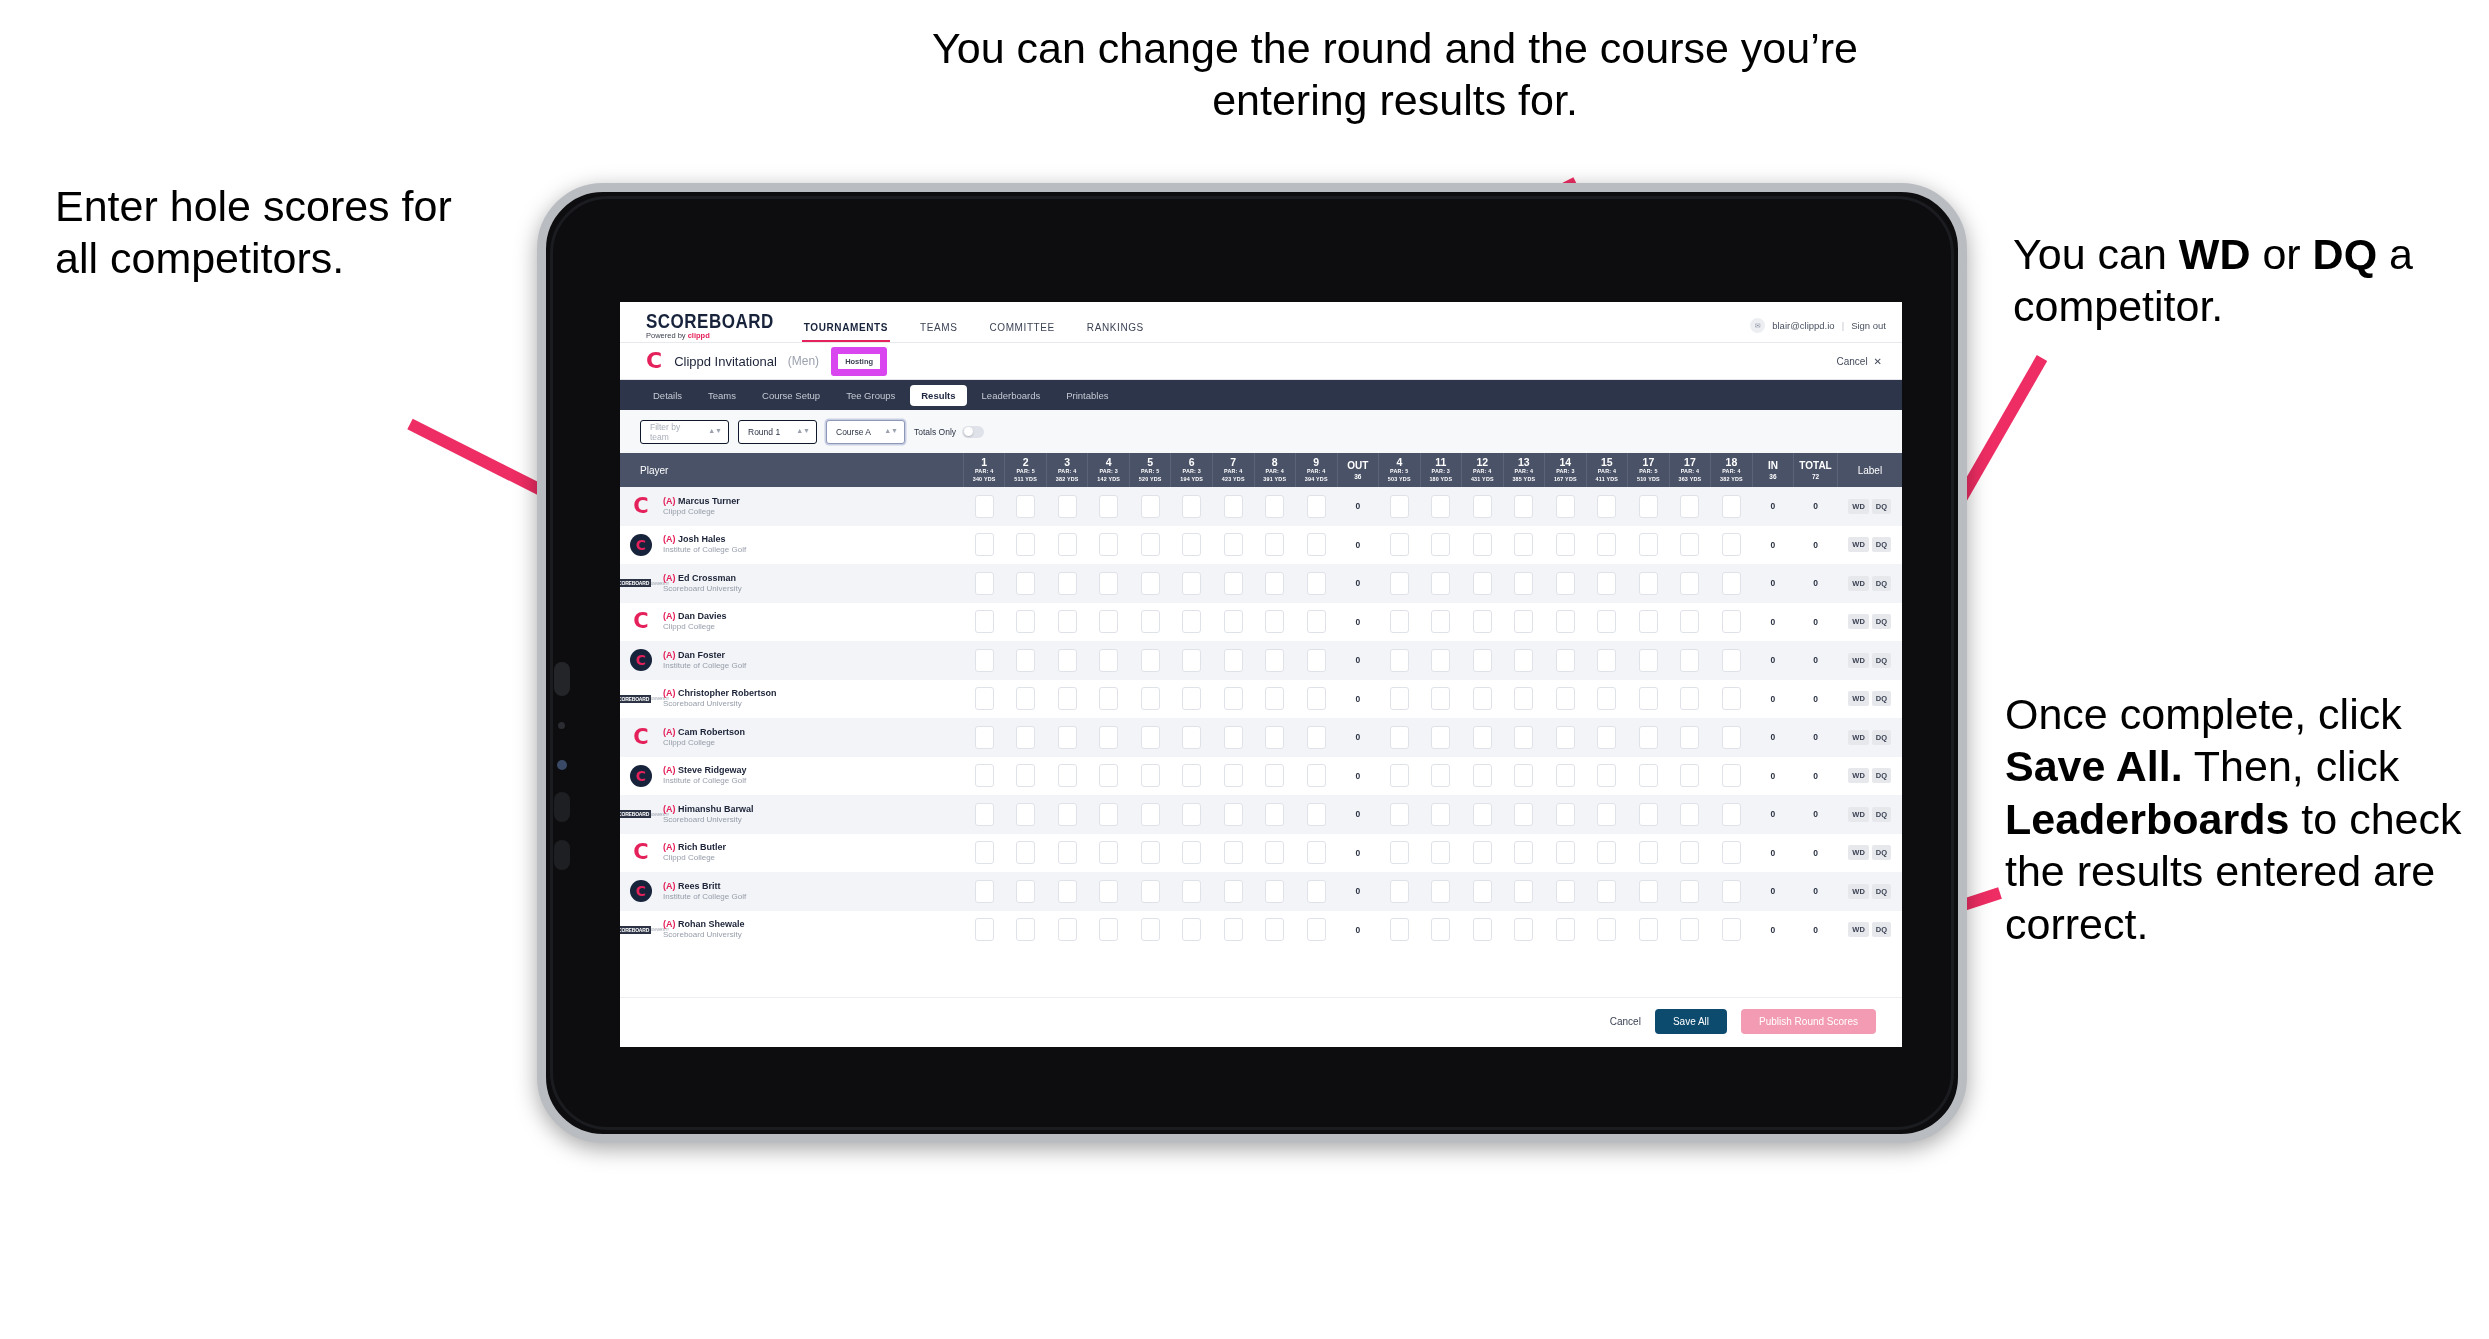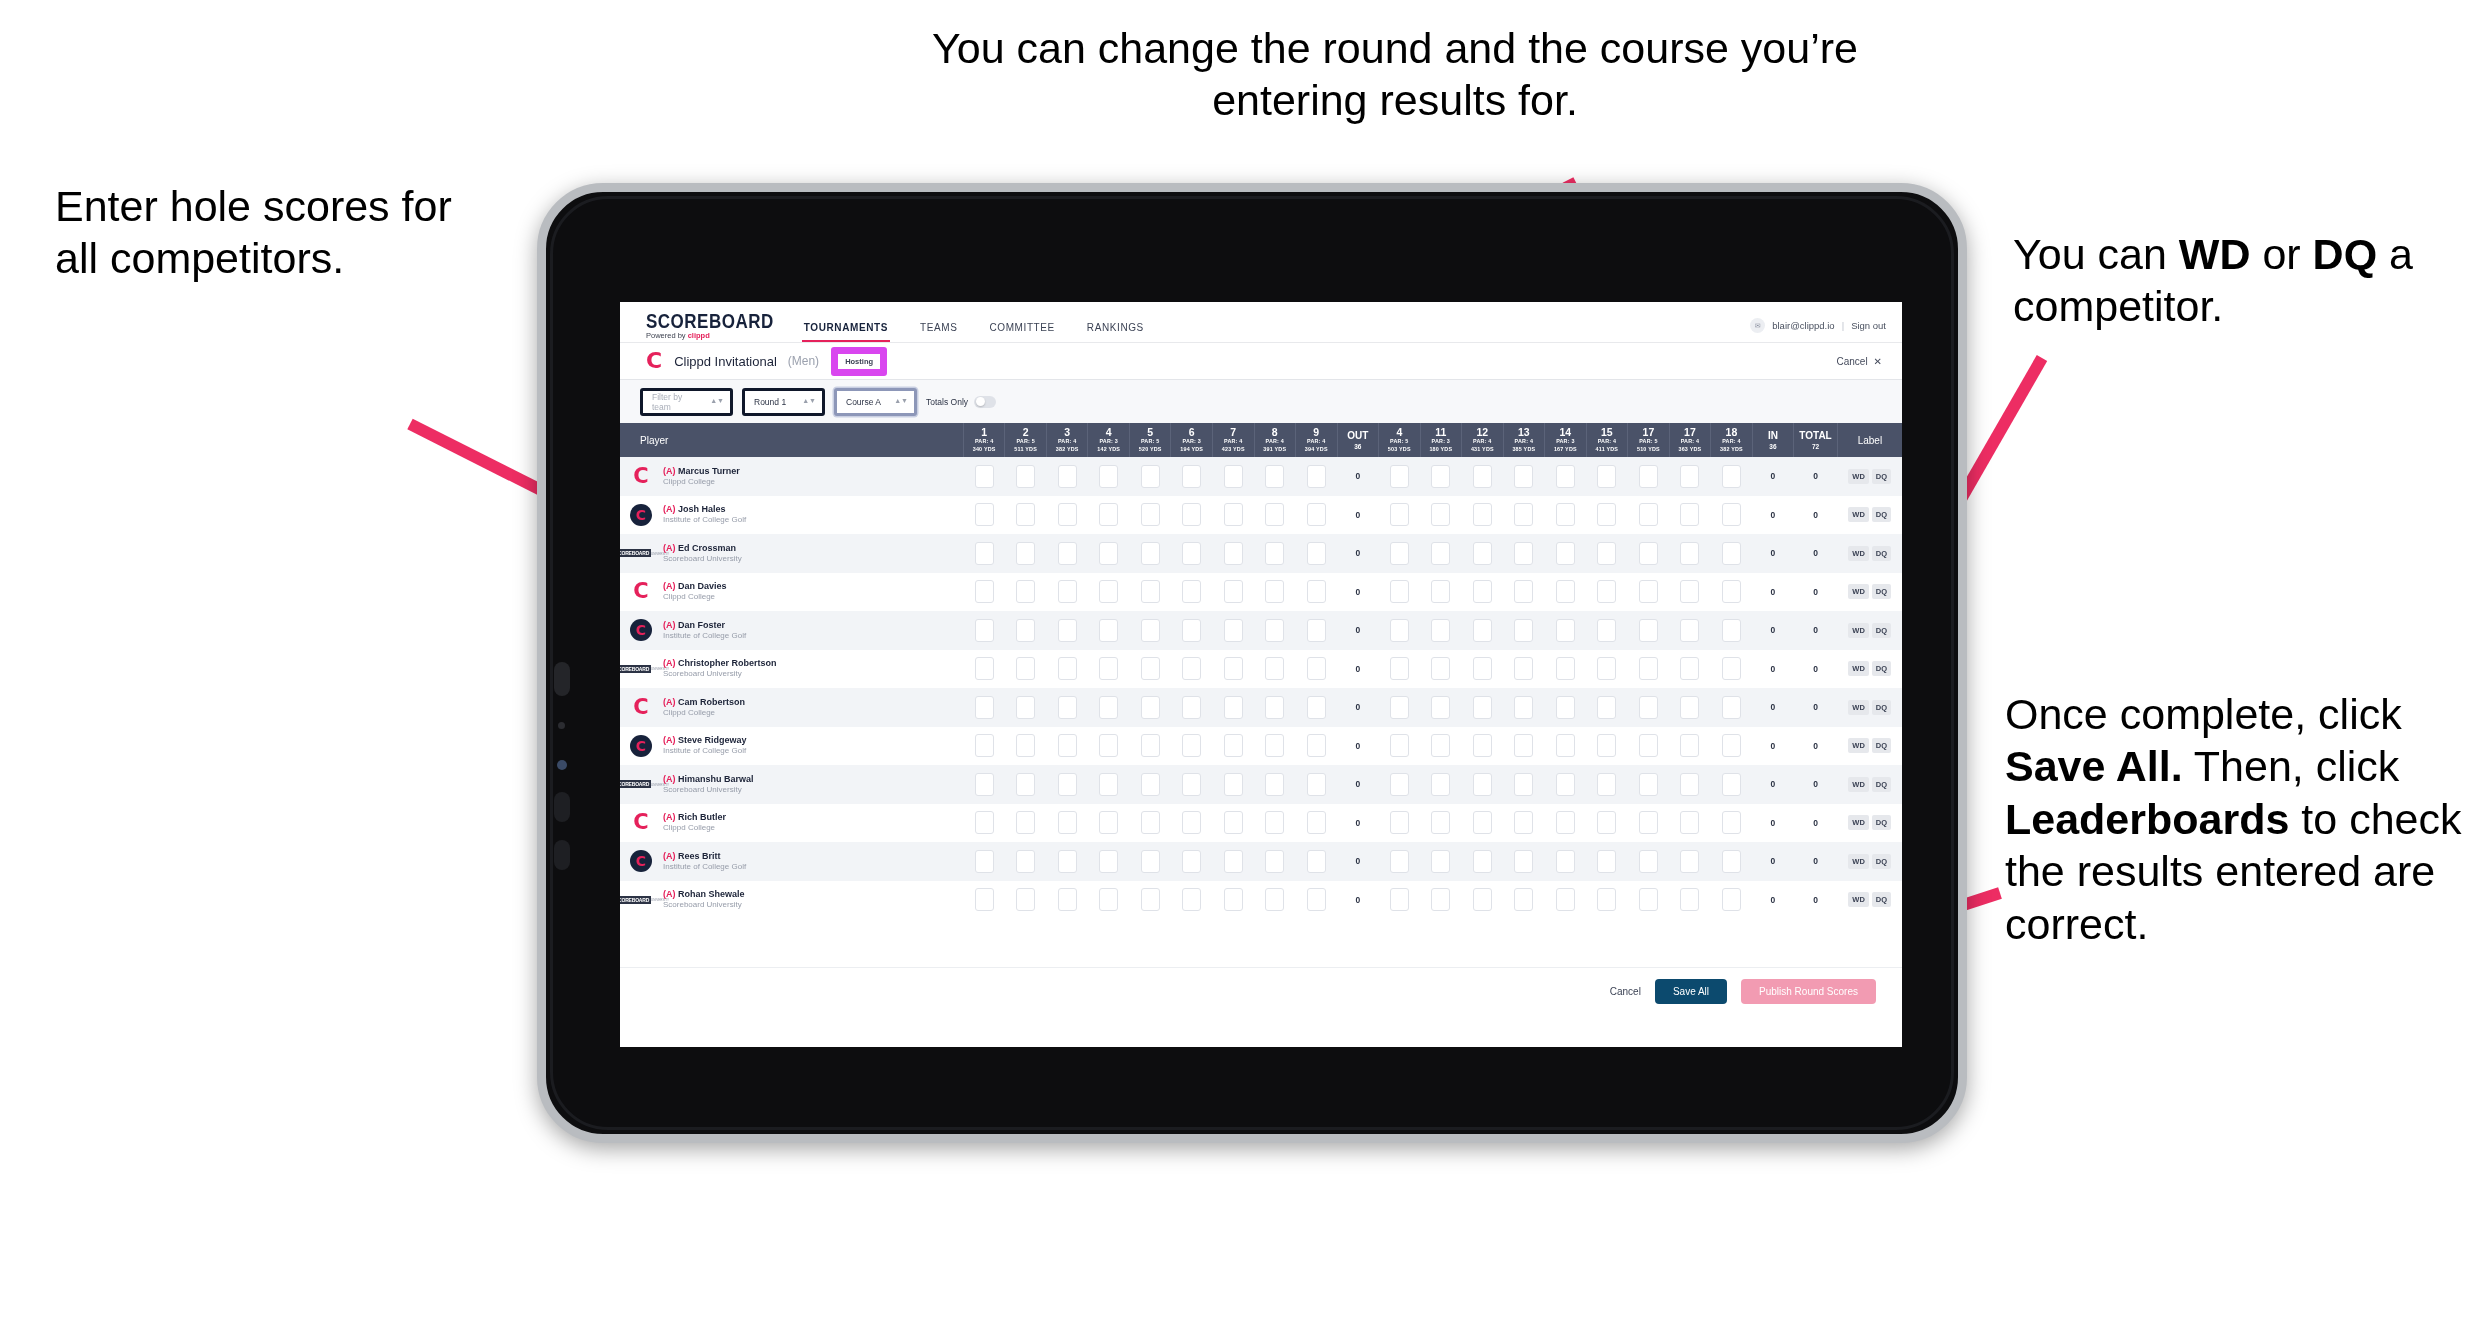--- a/index.html
+++ b/index.html
@@ -69,21 +69,21 @@
 
   
   #tabs{height:30px;background:#2c3549;display:flex;align-items:center;padding-left:22px;gap:4px;}
   .tab{font-size:9.5px;color:#c6cad4;padding:5px 11px;border-radius:4px;cursor:pointer;white-space:nowrap;}
   .tab.active{background:#fff;color:#1f2740;font-weight:bold;}
 
   
   #filterbar{height:43px;background:#f7f8fa;display:flex;align-items:center;padding:0 16px 0 20px;gap:9px;}
   #searchbox{flex:1;height:22px;background:#fff;border:1px solid #dcdfe5;border-radius:3px;
     display:flex;align-items:center;padding-left:9px;font-size:8.5px;color:#a9aeb9;}
-  .selbox{height:22px;border:3px solid #0f172a;border-radius:3px;background:#fff;
+  .selbox{height:22px;border:1px solid #0f172a;border-radius:3px;background:#fff;
     display:flex;align-items:center;justify-content:space-between;font-size:8.5px;color:#2c3345;padding:0 6px 0 9px;gap:10px;}
   .selbox.placeholder{color:#a9aeb9;}
   .selbox.focusring{border-color:#8d97b8;box-shadow:0 0 0 1.5px #c9cfe2;}
   #sel-team{width:72px;}
   #sel-round{width:62px;}
   #sel-course{width:62px;}
   .caret{font-size:7px;color:#9aa0ac;line-height:.9;}
   #totals-wrap{display:flex;align-items:center;gap:6px;font-size:8.5px;color:#2c3345;}
   #toggle{width:22px;height:12px;border-radius:7px;background:#dfe2e8;position:relative;cursor:pointer;}
   #toggle::after{content:"";position:absolute;left:1.5px;top:1.5px;width:9px;height:9px;border-radius:50%;background:#fff;box-shadow:0 1px 2px rgba(0,0,0,.2);}
@@ -191,20 +191,29 @@
       <div id="tlogo">C</div>
       <div id="tname">Clippd Invitational</div>
       <div id="tgender">(Men)</div>
       <div id="hosting">Hosting</div>
       <div id="cancelx">
         <span>Cancel</span>
         <span>✕</span>
       </div>
     </div>
 
+    <div id="tabs">
+      <div class="tab">Details</div>
+      <div class="tab">Teams</div>
+      <div class="tab">Course Setup</div>
+      <div class="tab">Tee Groups</div>
+      <div class="tab active">Results</div>
+      <div class="tab">Leaderboards</div>
+      <div class="tab">Printables</div>
+    </div>
 
     <div id="filterbar">
       <div class="selbox placeholder" id="sel-team">
         <span>Filter by team</span>
         <span class="caret">▲▼</span>
       </div>
       <div class="selbox" id="sel-round">
         <span>Round 1</span>
         <span class="caret">▲▼</span>
       </div>

